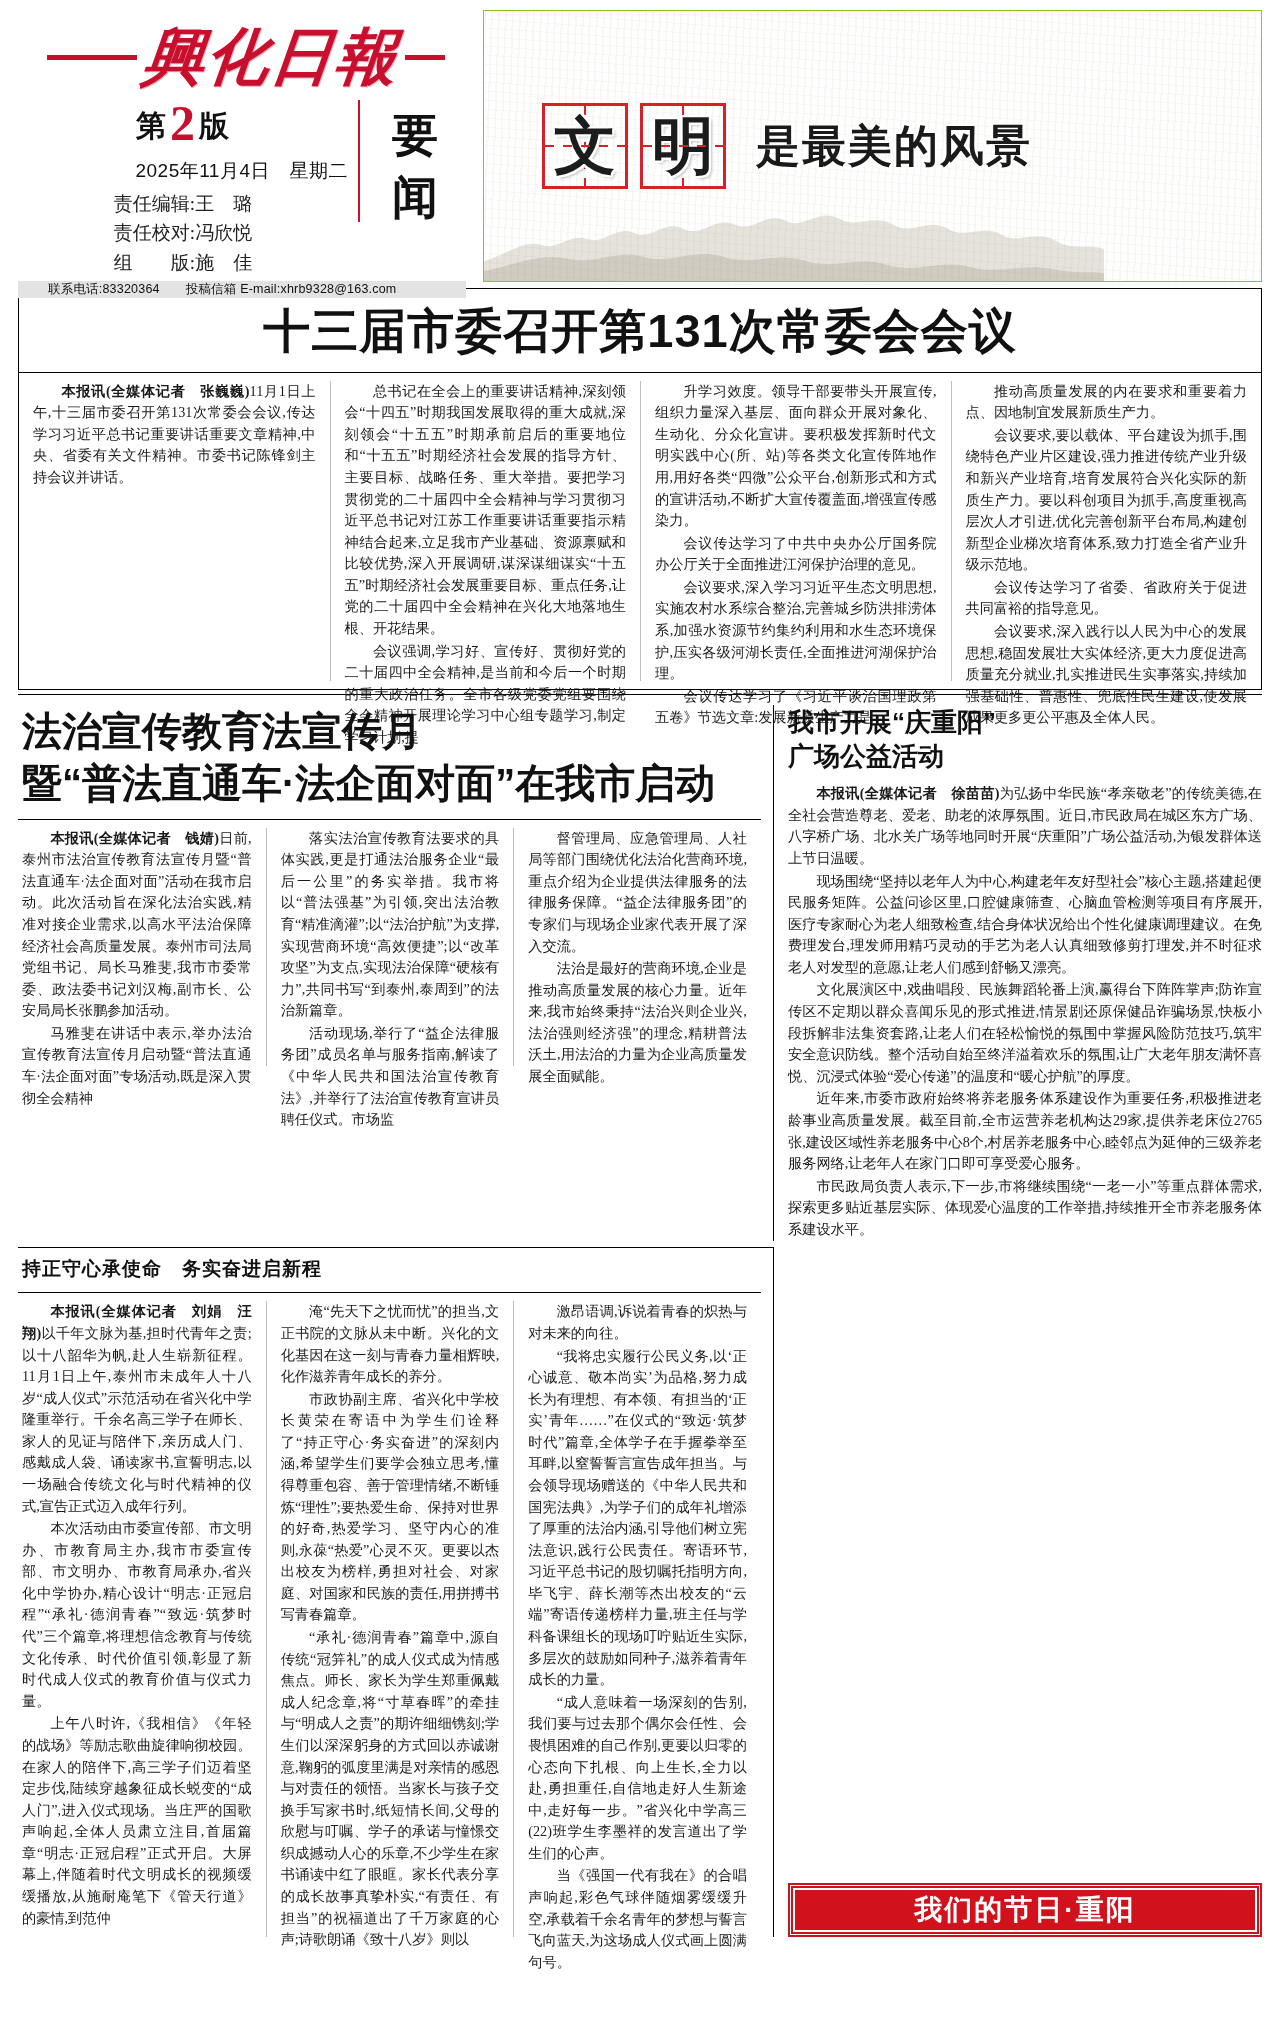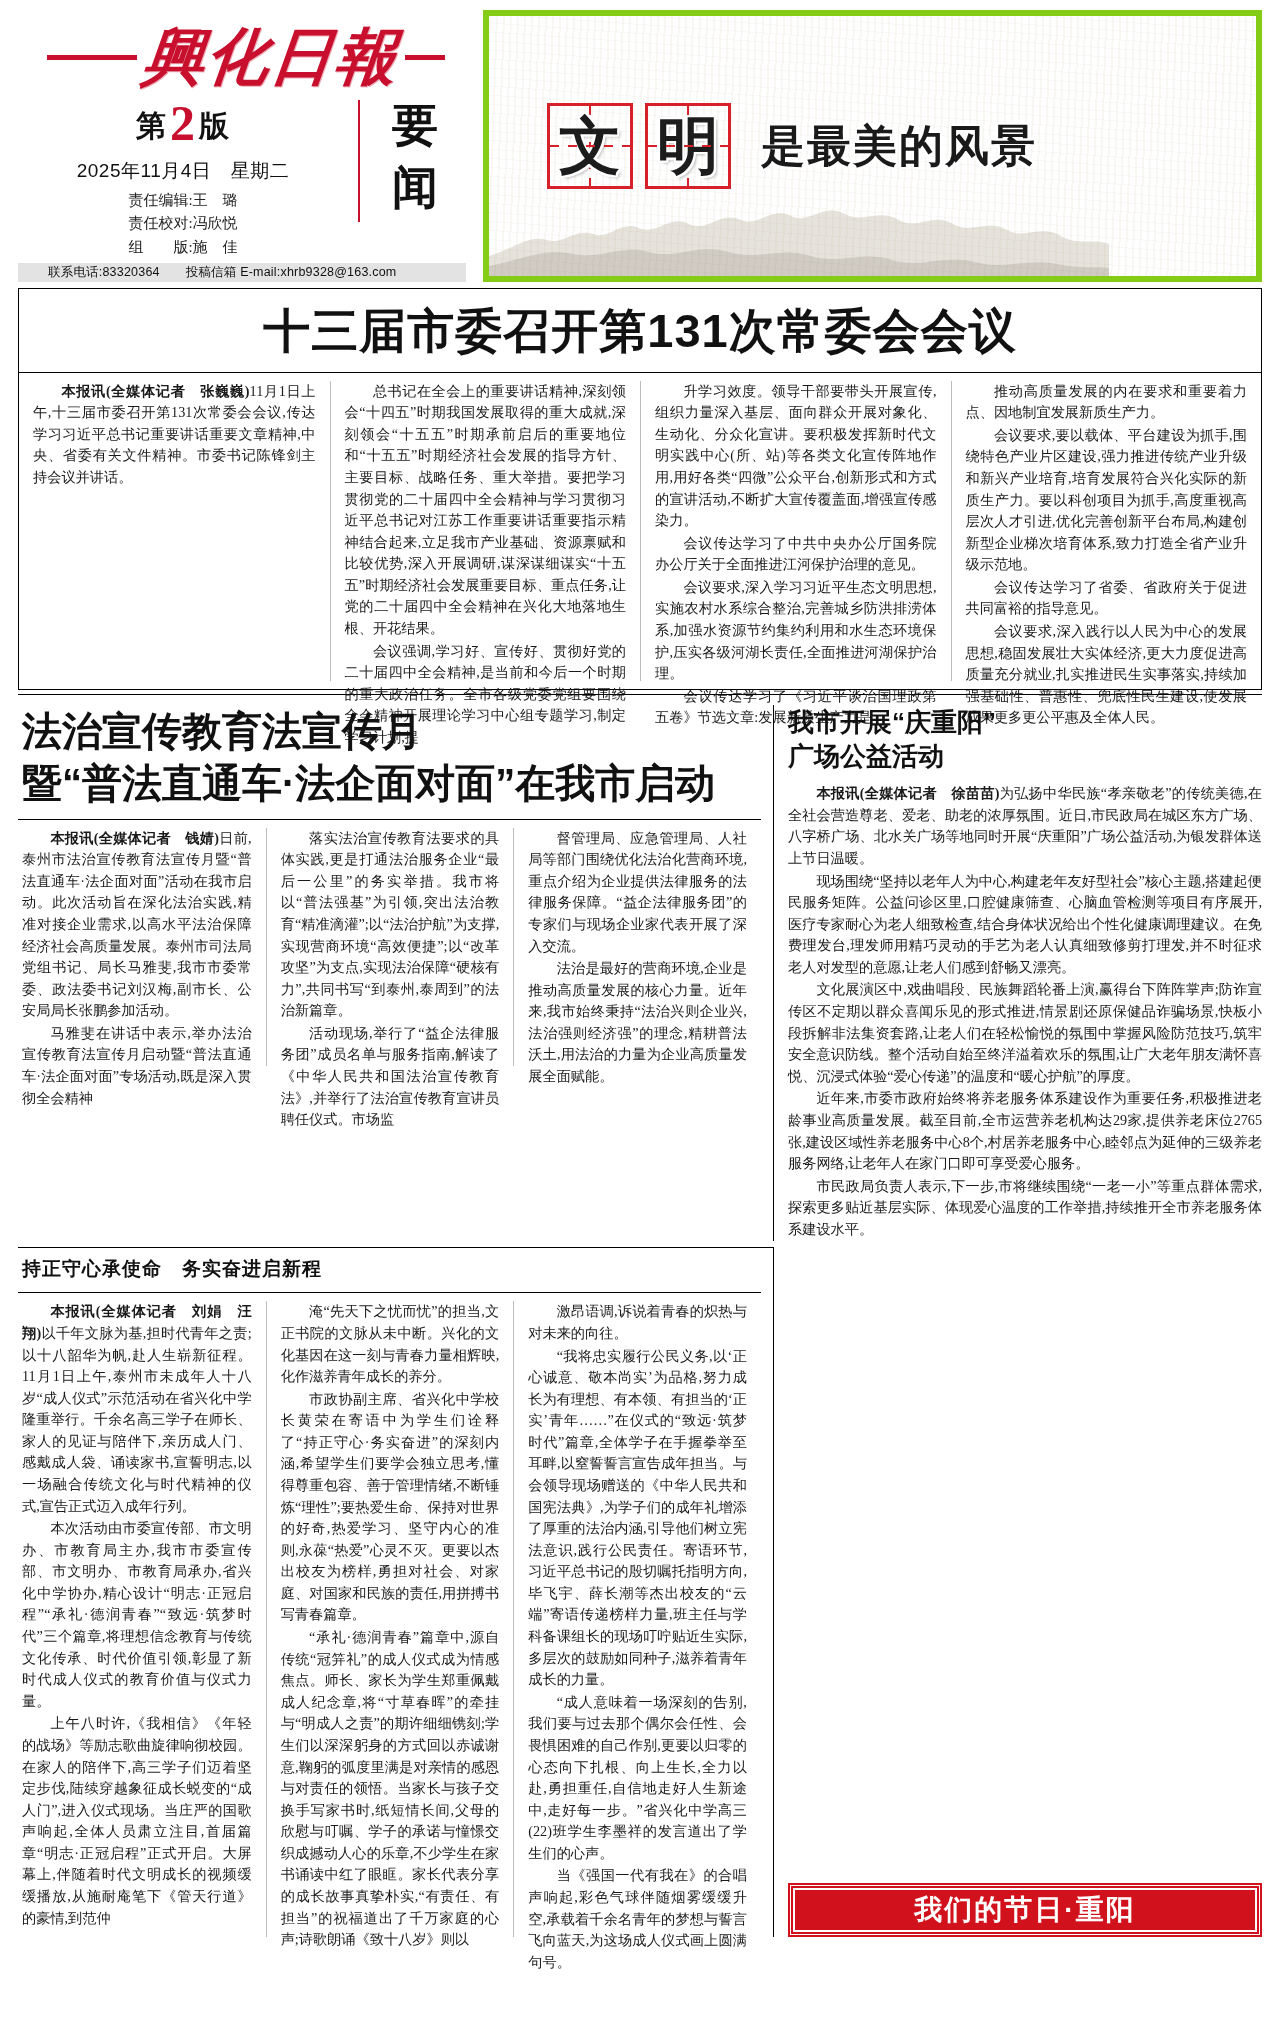--- a/index.html
+++ b/index.html
@@ -25,41 +25,41 @@
     letter-spacing:2px; margin:0 6px;
     font-style:italic;
     transform:skewX(-6deg);
     text-shadow:1px 1px 0 rgba(200,16,46,.35);
     white-space:nowrap;
   }
   .mh-body { display:flex; flex:1; }
   .mh-info { width:330px; text-align:center; padding-top:4px; }
   .issue { font-size:30px; font-weight:700; letter-spacing:1px; line-height:1.1; }
   .issue .num { font-size:50px; color:#c8102e; font-weight:800; padding:0 3px; vertical-align:-4px;}
-  .pubdate { font-size:19px; margin-top:7px; font-family:"Liberation Sans",sans-serif; letter-spacing:.5px;}
-  .credits { margin-top:5px; font-size:15px; line-height:1.55; color:#222; }
+  .pubdate { font-size:19px; margin-top:7px; font-family:"Liberation Sans",sans-serif; letter-spacing:.5px;text-align:right;}
+  .credits { margin-top:5px; font-size:19px; line-height:1.55; color:#222; }
   .mh-divider { width:0; border-left:2px solid #c8102e; margin:8px 16px 30px 10px; height:122px; align-self:flex-start; }
   .section-word {
     flex:1; display:flex; align-items:center; justify-content:center;
     font-size:46px; font-weight:700; letter-spacing:20px; padding-left:16px; padding-bottom:36px;
   }
   .contact-bar {
     height:22px; background:#e3e3e3; display:flex; align-items:center;
     font-size:12.5px; font-family:"Liberation Sans",sans-serif; letter-spacing:.2px;
     padding-left:30px; gap:26px; margin-top:4px; width:448px;
   }
 
   
   .banner {
     flex:1; margin-left:10px; position:relative; overflow:hidden;
     background:
       radial-gradient(ellipse at 25% 25%, rgba(255,255,255,.35) 0%, rgba(255,255,255,0) 55%),
       linear-gradient(150deg,#e9ddbd 0%,#e5d7b2 35%,#ddcba0 70%,#d8c characters 100%),
       linear-gradient(150deg,#e9ddbd 0%,#e3d4ac 45%,#d9c99f 100%);
-    border:6px solid #84cc16;
+    border:1px solid #84cc16;
   }
   .banner-texture {
     position:absolute; inset:0;
     background-image:
       repeating-linear-gradient(92deg, rgba(160,135,90,.06) 0 2px, rgba(0,0,0,0) 2px 7px),
       repeating-linear-gradient(4deg, rgba(160,135,90,.05) 0 1px, rgba(0,0,0,0) 1px 9px);
   }
   .mountains { position:absolute; left:0; right:0; bottom:0; height:86px; opacity:.55; }
   .banner-inner { position:absolute; inset:0; display:flex; align-items:center; padding-left:58px; }
   .tzg { width:86px; height:86px; border:3px solid #d6202a; position:relative; margin-right:12px; background:transparent; }

